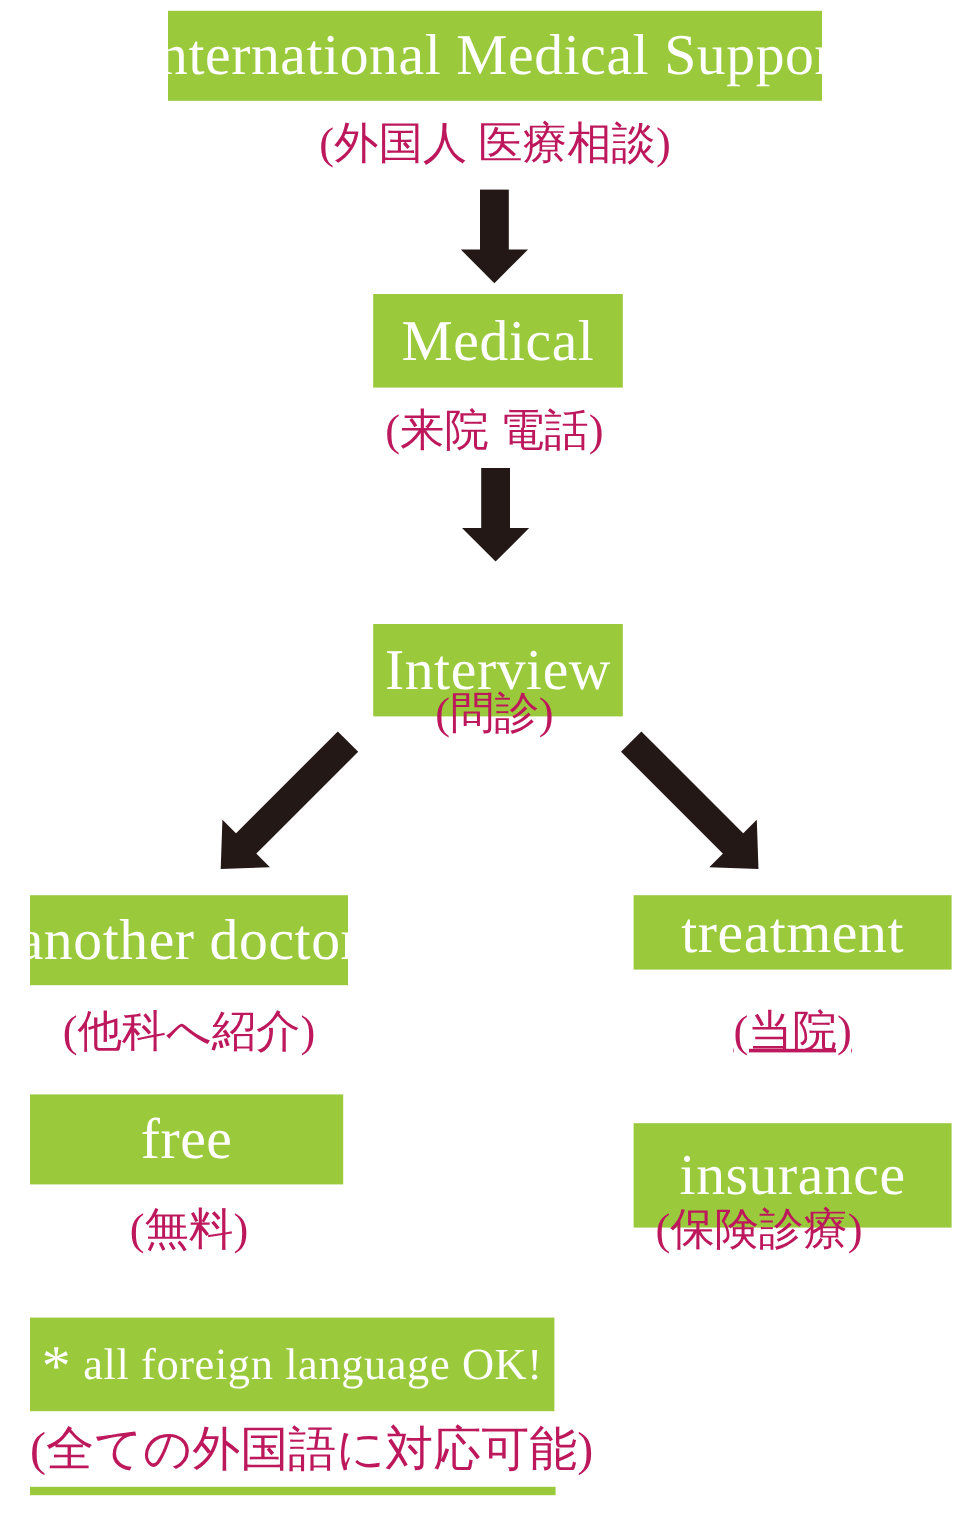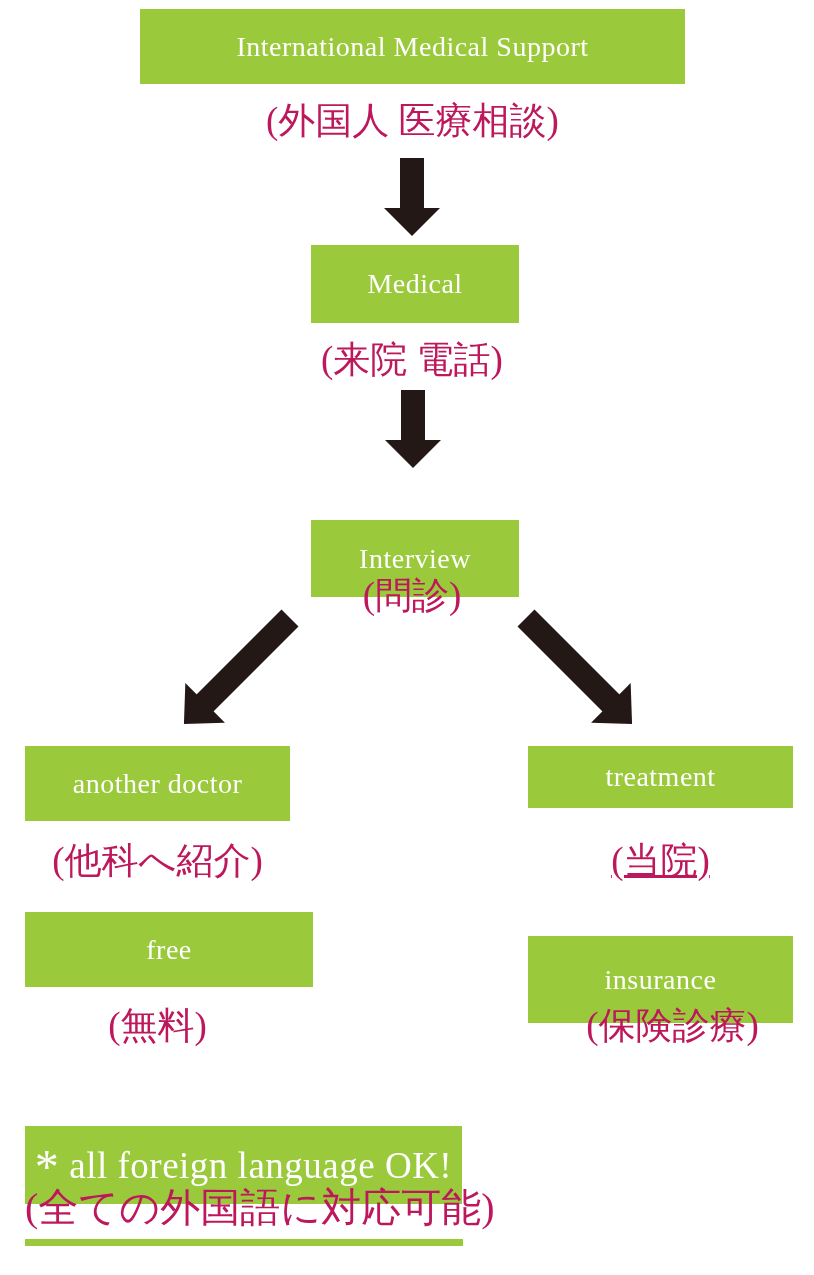--- a/index.html
+++ b/index.html
@@ -15,21 +15,21 @@
     font-family: "Liberation Serif", "DejaVu Serif", serif;
     overflow: hidden;
   }
   .gbox {
     position: absolute;
     background: #9aca3c;
     color: #ffffff;
     display: flex;
     align-items: center;
     justify-content: center;
-    font-size: 28px;
+    font-size: 48px;
     letter-spacing: 0.5px;
     white-space: nowrap;
   }
   .cap {
     position: absolute;
     color: #be185d;
     font-size: 37px;
     line-height: 1.2;
     text-align: center;
     white-space: nowrap;
@@ -76,36 +76,36 @@
   <div class="gbox" style="left:311px; top:484px; width:208px; height:77px;margin-top:36px;">
     <span>Interview</span>
   </div>
   <div class="cap" style="left:258px; top:574px; width:308px;">(問診)</div>
 
   <div class="gbox" style="left:25px; top:746px; width:265px; height:75px;">
     <span>another doctor</span>
   </div>
   <div class="cap" style="left:25px; top:839px; width:265px;">(他科へ紹介)</div>
 
-  <div class="gbox" style="left:25px; top:912px; width:288px; height:75px;">
+  <div class="gbox" style="left:25px; top:912px; width:261px; height:75px;">
     <span>free</span>
   </div>
   <div class="cap" style="left:25px; top:1004px; width:265px;">(無料)</div>
 
   <div class="gbox" style="left:528px; top:746px; width:265px; height:62px;">
     <span>treatment</span>
   </div>
   <div class="cap" style="left:528px; top:839px; width:265px;text-decoration:underline;">(当院)</div>
 
   <div class="gbox" style="left:528px; top:936px; width:265px; height:87px;">
     <span>insurance</span>
   </div>
-  <div class="cap" style="left:540px; top:1004px; width:265px;">(保険診療)</div>
+  <div class="cap" style="left:500px; top:1004px; width:265px;">(保険診療)</div>
 
-  <div class="gbox note-box" style="left:25px; top:1098px; width:437px; height:78px;margin-top:28px;">
+  <div class="gbox note-box" style="left:25px; top:1098px; width:437px; height:78px;">
     <span class="note-asterisk">*</span>
     <span>all foreign language OK!</span>
   </div>
   <div class="cap cap-large" style="left:25px; top:1184px; width:438px;">(全ての外国語に対応可能)</div>
   <div class="underline" style="left:25px; top:1239px; width:438px; height:7px;"></div>
 
   <svg class="arrow-layer" width="814" height="1275" viewBox="0 0 814 1275">
     <g fill="#231815">
 
       <g transform="translate(384,158)">

